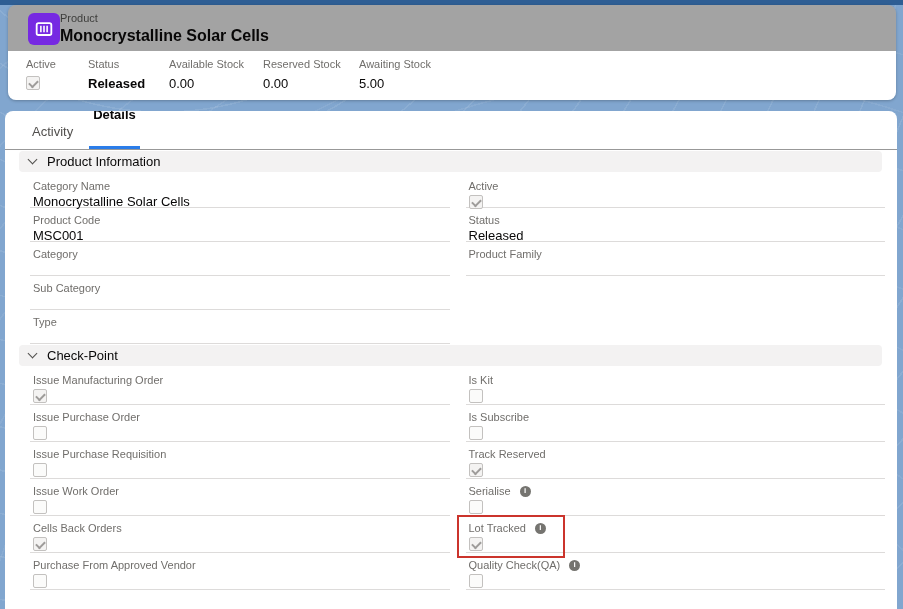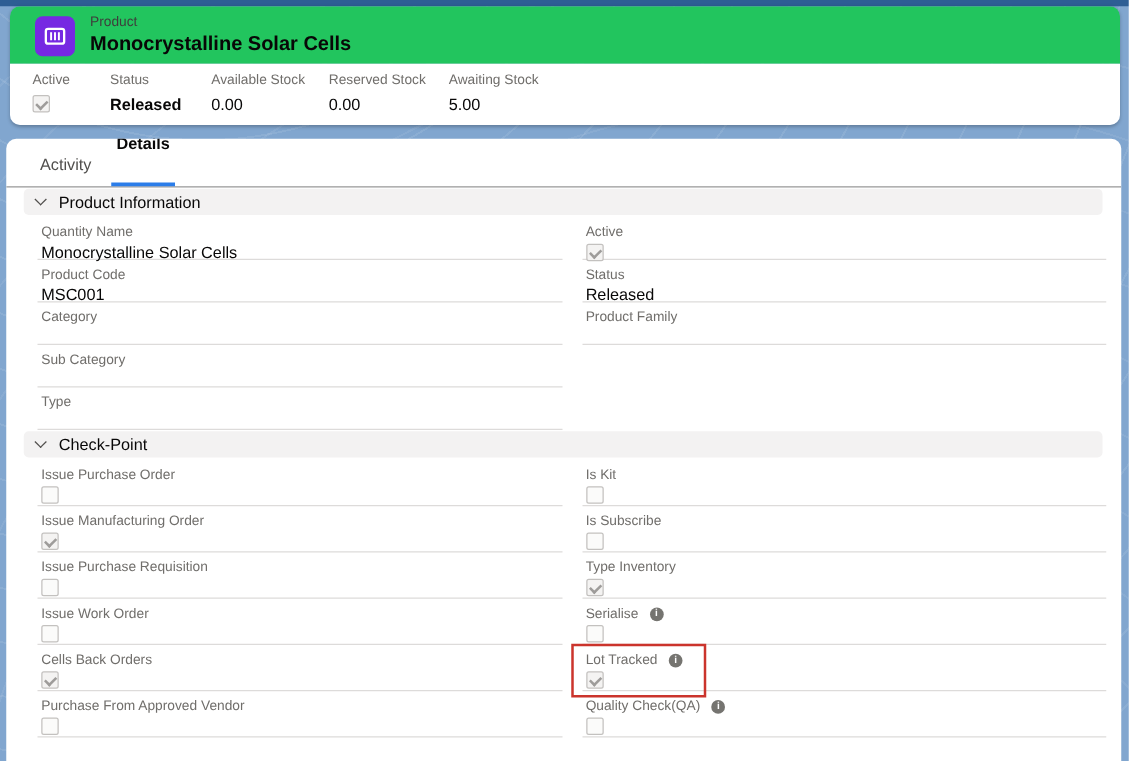--- a/index.html
+++ b/index.html
@@ -10,21 +10,21 @@
     background-image:
       repeating-radial-gradient(circle at 18% -30%, rgba(255,255,255,0.09) 0 1.5px, transparent 1.5px 42px),
       repeating-radial-gradient(circle at 75% 130%, rgba(255,255,255,0.07) 0 1.5px, transparent 1.5px 55px);
     position:relative;
   }
   .topbar { height:5px; background:#2e5e94; }
 
   
   .hl-card { margin:0 7px 0 8px; border-radius:8px; overflow:hidden;
              box-shadow:0 1px 3px rgba(0,0,0,.25); }
-  .hl-top { background:#22c55e; display:flex; align-items:center; gap:12px;
+  .hl-top { background:#a3a3a3; display:flex; align-items:center; 
             padding:7px 16px 6px 20px; }
   .entity-icon { width:32px; height:32px; border-radius:6px; background:#7629e2;
                  display:flex; align-items:center; justify-content:center; flex:none; }
   .hl-entity { font-size:11px; color:#3e3e3c; line-height:13px; margin-bottom:1px; }
   .hl-title  { font-size:16px; font-weight:bold; color:#080707; line-height:19px; }
   .hl-bottom { background:#ffffff; display:flex; padding:7px 16px 9px 18px; }
   .hl-field:nth-child(1){ width:62px; } .hl-field:nth-child(2){ width:81px; }
   .hl-field:nth-child(3){ width:94px; } .hl-field:nth-child(4){ width:96px; }
   .hl-lbl { font-size:11px; color:#706e6b; line-height:12px; margin-bottom:6px; }
   .hl-val { font-size:13px; color:#080707; line-height:15px; }
@@ -122,21 +122,21 @@
 
   <div class="section">
     <div class="section-hdr">
       <span class="chevron"></span>
       <span class="section-title">Product Information</span>
     </div>
     <div class="fields">
       <div class="fcol">
           <div class="field">
             <div class="field-label">
-              <span>Quantity Name</span>
+              <span>Category Name</span>
             </div>
             <div class="field-value">Monocrystalline Solar Cells</div>
           </div>
           <div class="field">
             <div class="field-label">
               <span>Product Code</span>
             </div>
             <div class="field-value">MSC001</div>
           </div>
           <div class="field">
@@ -183,32 +183,32 @@
 
   <div class="section cp">
     <div class="section-hdr">
       <span class="chevron"></span>
       <span class="section-title">Check-Point</span>
     </div>
     <div class="fields">
       <div class="fcol">
           <div class="field">
             <div class="field-label">
+              <span>Issue Manufacturing Order</span>
+            </div>
+            <div class="checkbox checked"></div>
+          </div>
+          <div class="field">
+            <div class="field-label">
               <span>Issue Purchase Order</span>
             </div>
             <div class="checkbox"></div>
           </div>
           <div class="field">
             <div class="field-label">
-              <span>Issue Manufacturing Order</span>
-            </div>
-            <div class="checkbox checked"></div>
-          </div>
-          <div class="field">
-            <div class="field-label">
               <span>Issue Purchase Requisition</span>
             </div>
             <div class="checkbox"></div>
           </div>
           <div class="field">
             <div class="field-label">
               <span>Issue Work Order</span>
             </div>
             <div class="checkbox"></div>
           </div>
@@ -233,21 +233,21 @@
             <div class="checkbox"></div>
           </div>
           <div class="field">
             <div class="field-label">
               <span>Is Subscribe</span>
             </div>
             <div class="checkbox"></div>
           </div>
           <div class="field">
             <div class="field-label">
-              <span>Type Inventory</span>
+              <span>Track Reserved</span>
             </div>
             <div class="checkbox checked"></div>
           </div>
           <div class="field">
             <div class="field-label">
               <span>Serialise</span>
               <span class="info-icon"></span>
             </div>
             <div class="checkbox"></div>
           </div>

